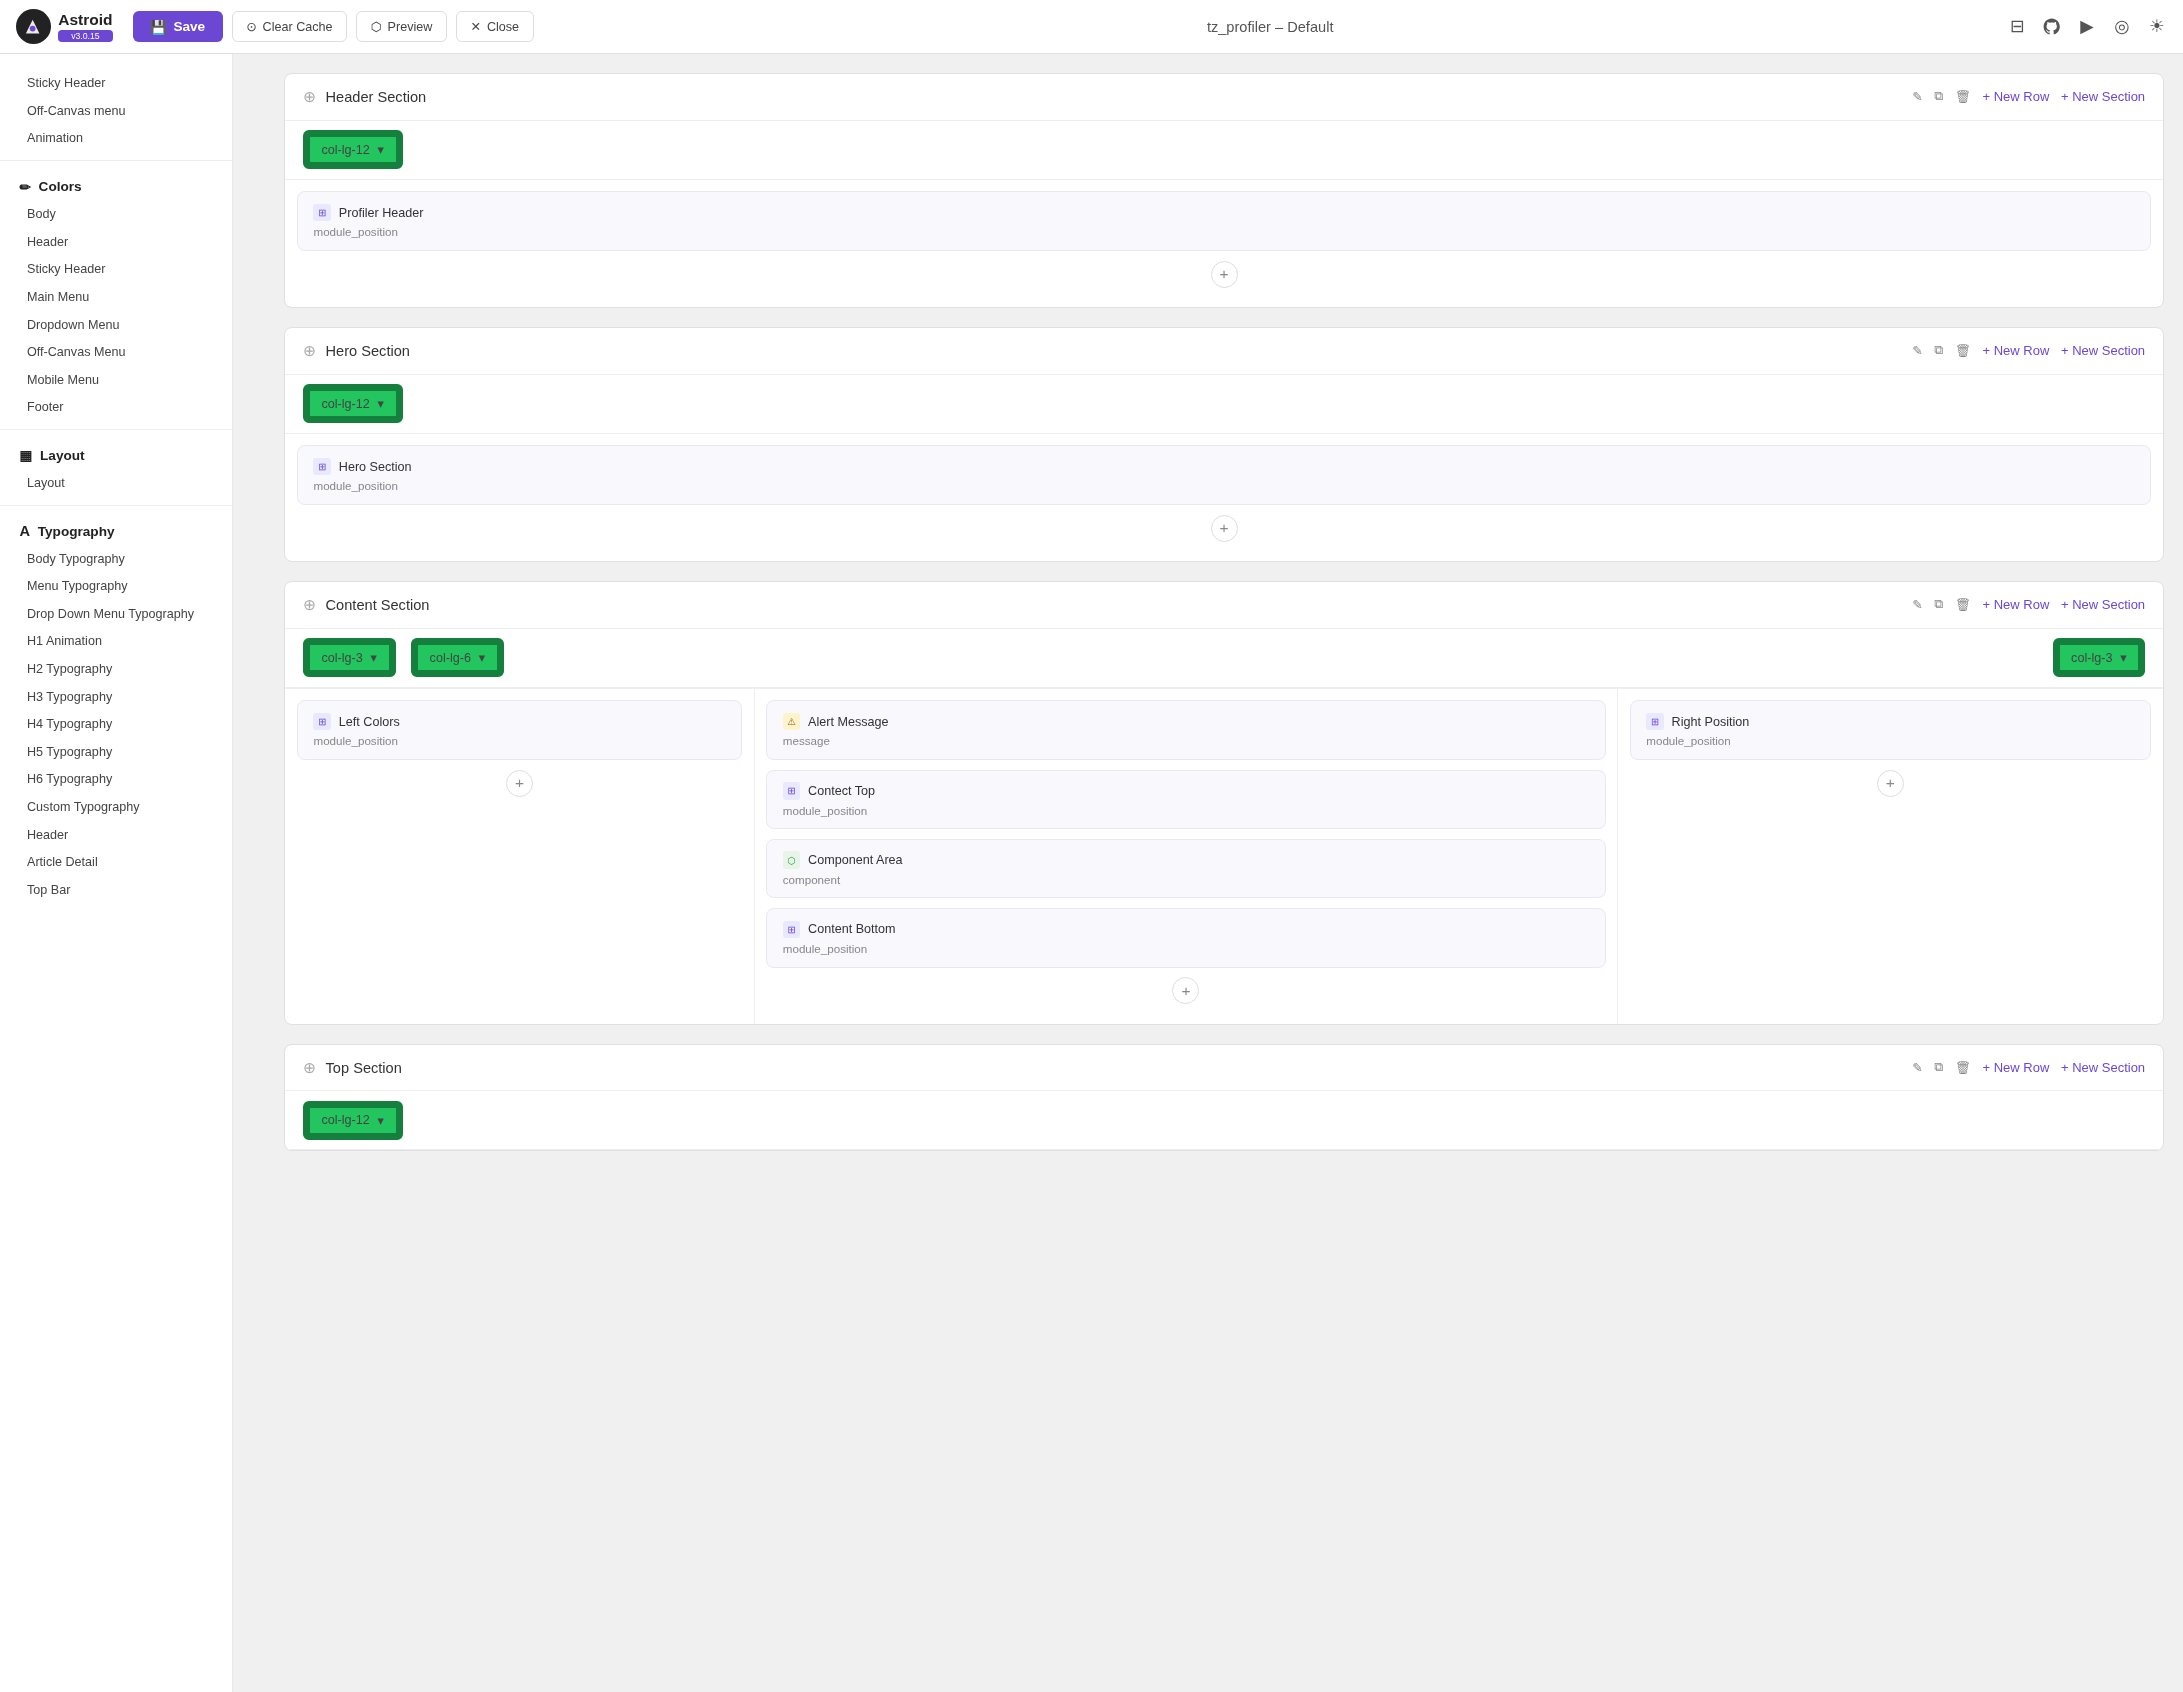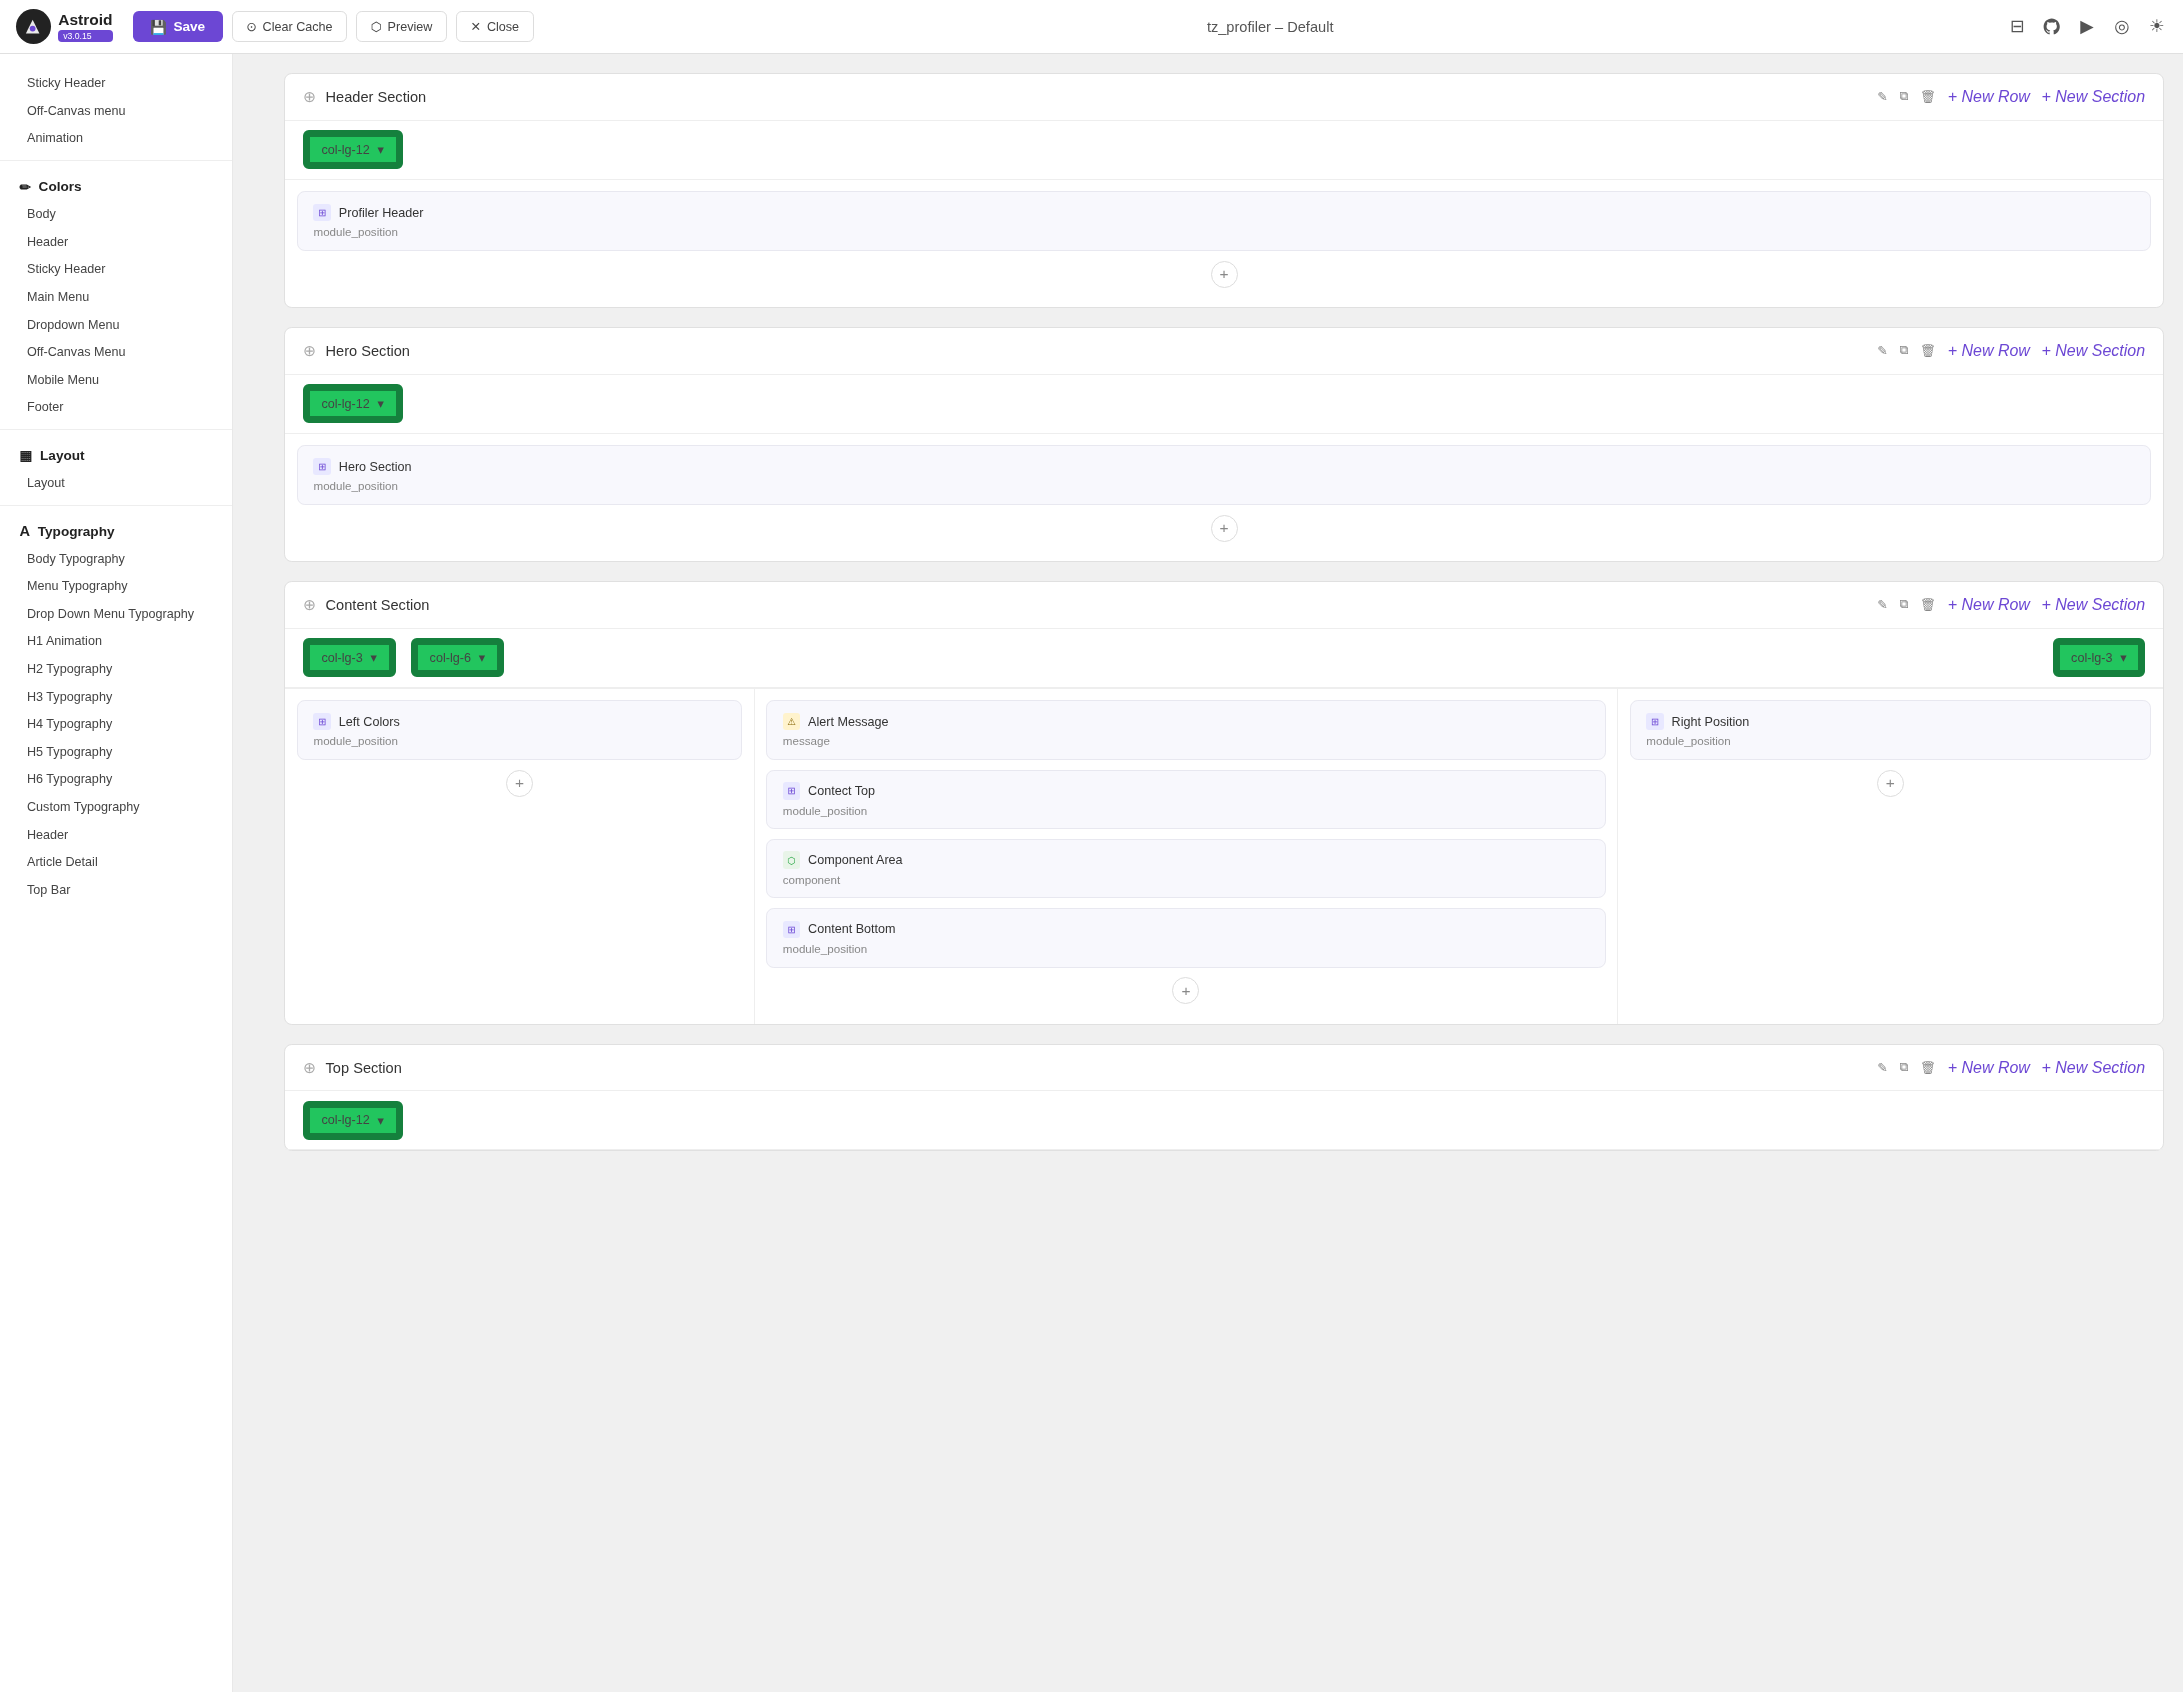--- a/index.html
+++ b/index.html
@@ -7,21 +7,21 @@
 
     
     .topbar {
       display: flex; align-items: center; height: 54px;
       background: #fff; border-bottom: 1px solid #e0e0e0;
       padding: 0 15.5px; gap: 9px; position: fixed; top: 0; left: 0; right: 0; z-index: 100;
     }
     .logo-area { display: flex; align-items: center; gap: 7.8px; margin-right: 11.6px; }
     .logo-icon { width: 35px; height: 35px; background: #222; border-radius: 50%; display: flex; align-items: center; justify-content: center; color: white; font-weight: bold; font-size: 15.5px; }
     .logo-text { font-weight: 700; font-size: 15.5px; color: #222; }
-    .version-badge { background: #6c47d4; color: white; font-size: 8.7px; border-radius: 3.9px; padding: 1px 4.9px; }
+    .version-badge { background: #6c47d4; color: white; font-size: 8.7px; border-radius: 3.9px; padding: 1px 4.9px; text-align: center; }
     .btn-save { background: #6c47d4; color: white; border: none; padding: 7.8px 17.5px; border-radius: 5.8px; font-size: 13.6px; font-weight: 600; cursor: pointer; display: flex; align-items: center; gap: 5.8px; }
     .btn-topbar { background: white; border: 1px solid #ddd; padding: 6.8px 13.6px; border-radius: 5.8px; font-size: 12.6px; cursor: pointer; display: flex; align-items: center; gap: 5.8px; color: #444; }
     .title-center { flex: 1; text-align: center; font-size: 14.6px; font-weight: 400; color: #555; }
     .topbar-icons { display: flex; align-items: center; gap: 13.6px; }
     .topbar-icon { width: 21.3px; height: 21.3px; cursor: pointer; color: #555; font-size: 17.5px; display: flex; align-items: center; justify-content: center; }
 
     
     .main-layout { display: flex; margin-top: 54px; height: calc(100vh - 54px); gap: 32px; }
 
     
@@ -52,21 +52,21 @@
 
     .module-card { background: #f8f8fd; border: 1px solid #e8e8f0; border-radius: 7.8px; padding: 11.6px 15.5px; margin-bottom: 9.7px; }
     .module-card-title { display: flex; align-items: center; gap: 7.8px; font-size: 12.6px; font-weight: 500; color: #333; margin-bottom: 3.9px; }
     .module-card-sub { font-size: 11.6px; color: #888; }
     .module-card-icon { width: 17.5px; height: 17.5px; background: #e8e8ff; border-radius: 2.9px; display: flex; align-items: center; justify-content: center; font-size: 9.7px; color: #6c47d4; }
     .module-card-icon.warning { background: #fff3cd; color: #856404; }
     .module-card-icon.puzzle { background: #e8f4e8; color: #28a745; }
 
     .add-btn { width: 27px; height: 27px; border-radius: 50%; background: white; border: 1px solid #ddd; display: flex; align-items: center; justify-content: center; cursor: pointer; color: #888; font-size: 15.5px; margin: 7.8px auto; }
 
-    .new-row-btn { font-size: 16px; color: #6c47d4; cursor: pointer; font-style: italic; }
+    .new-row-btn { font-size: 13px; color: #6c47d4; cursor: pointer; }
 
     
     .sidebar-divider { height: 1px; background: #eee; margin: 7.8px 0; }
   </style>
 </head>
 <body>
 
 <div class="topbar">
   <div class="logo-area">
     <div class="logo-icon">

